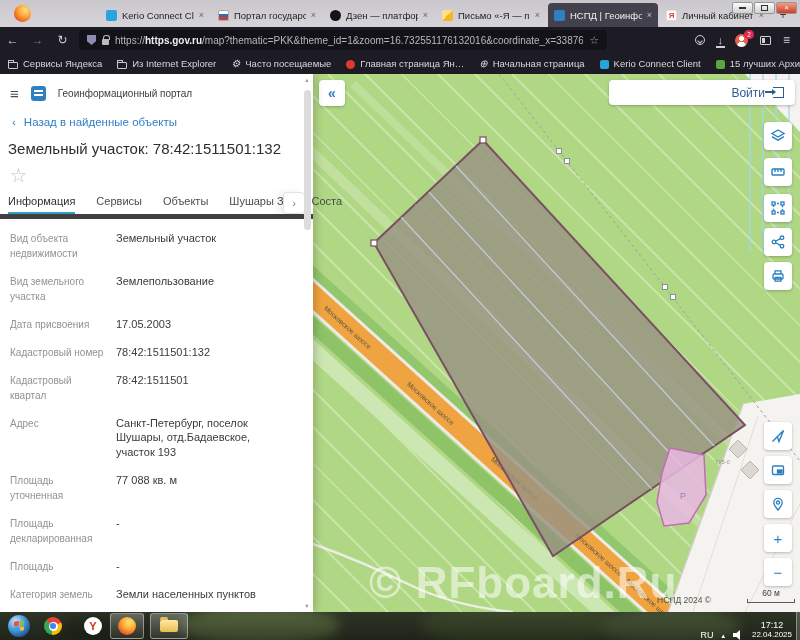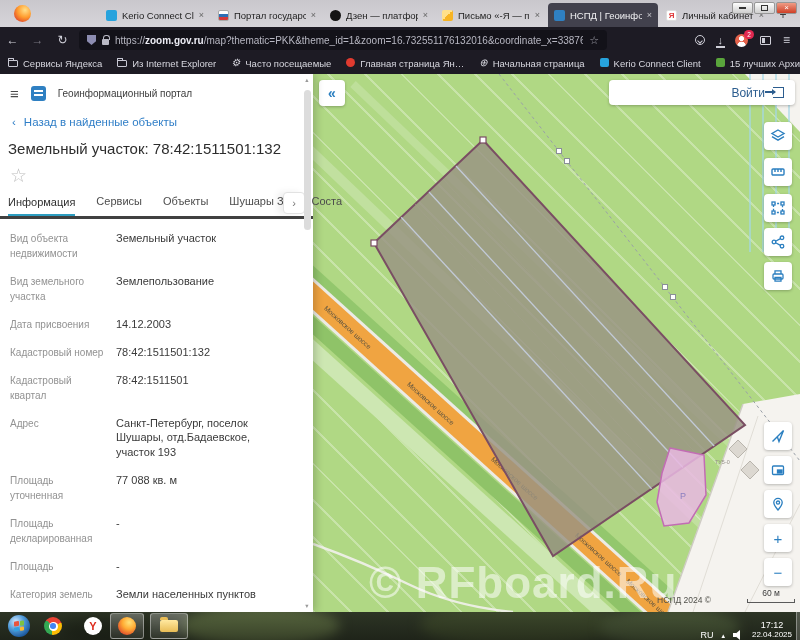--- a/index.html
+++ b/index.html
@@ -47,41 +47,41 @@
 .ic-dl{position:relative;font-size:11px;line-height:1}
 .ic-dl::after{content:"";position:absolute;left:-1px;bottom:-2px;width:9px;height:1.5px;background:#cfcfd8}
 .acct{position:relative;width:13px;height:13px;border-radius:50%;background:radial-gradient(circle at 50% 35%,#fff 2.2px,transparent 2.6px),radial-gradient(circle at 50% 92%,#fff 4px,transparent 4.6px),#e4634c}
 .badge{position:absolute;top:-4px;right:-6px;min-width:10px;height:9px;border-radius:5px;background:#e22850;color:#fff;font-size:6.5px;line-height:9px;text-align:center;padding:0 1px}
 .ic-sidebar{width:11px;height:9px;border:1.3px solid #cfcfd8;border-radius:1px;position:relative}
 .ic-sidebar::before{content:"";position:absolute;left:1px;top:1px;bottom:1px;width:3px;background:#cfcfd8}
 .ic-menu{font-size:12px}
 
 
 .bmbar{position:absolute;top:53px;left:0;right:0;height:21px;background:#1d1b24;display:flex;align-items:center;padding:0 8px;gap:15px;font-size:9.5px;color:#d8d8e0;z-index:5}
-.bm{display:flex;align-items:flex-start;gap:5px;white-space:nowrap}
+.bm{display:flex;align-items:flex-end;gap:5px;white-space:nowrap}
 .folder{width:10px;height:7px;border:1px solid #c9c9d4;border-radius:1px;position:relative;margin-top:2px;flex:none}
 .folder::before{content:"";position:absolute;top:-3px;left:-1px;width:4px;height:2px;border:1px solid #c9c9d4;border-bottom:none;border-radius:1px 1px 0 0}
 .bm-gear{font-size:10px;line-height:1}
 .bm-red{width:9px;height:9px;border-radius:50%;background:#e03a2f;flex:none}
 .bm-globe{font-size:10px;line-height:1}
 .bm-kerio{width:9px;height:9px;border-radius:2px;background:#27a3dd;flex:none}
 .bm-green{width:9px;height:9px;border-radius:2px;background:#5aa53c;flex:none}
 .bm-spacer{flex:1}
 
 
 .panel{position:absolute;top:74px;left:0;width:313px;height:538px;background:#fff;box-shadow:3px 0 8px rgba(0,0,0,.18);z-index:3}
 .p-head{display:flex;align-items:center;gap:12px;padding:11px 10px 2px}
 .p-burger{font-size:15px;color:#4a4a4a}
 .p-logo{width:15px;height:15px;border-radius:3px;background:#2f80c2;position:relative;flex:none}
 .p-logo::before{content:"";position:absolute;left:3px;top:4px;width:9px;height:2px;background:#fff;box-shadow:0 4px 0 #fff}
 .p-title{font-size:10px;color:#3c3c3c}
 .back{display:flex;gap:8px;color:#2f7ec7;font-size:11.5px;padding:12px 12px 0;align-items:center}
 .obj-title{font-size:15px;color:#2d2d2d;padding:12px 8px 0}
 .fav{font-size:19px;color:#bdbdbd;padding:9px 10px 0;line-height:1}
-.ptabs{display:flex;align-items:flex-end;padding:10px 8px 0 8px;border-bottom:3px solid #404040;position:relative;height:34px}
+.ptabs{display:flex;padding:10px 8px 0 8px;border-bottom:5px solid #404040;position:relative;height:34px}
 .ptab{font-size:11px;color:#4c4c4c;margin-right:21px;padding-bottom:9px;white-space:nowrap}
 .ptab.active{color:#2f2f2f;border-bottom:2.5px solid #2d9dc0;padding-bottom:6.5px}
 .ptab-more{position:absolute;right:8px;top:7px;width:22px;height:22px;border:1px solid #e2e2e2;border-radius:4px;background:#fff;box-shadow:-5px 0 7px rgba(0,0,0,.07);display:flex;align-items:center;justify-content:center;color:#777;font-size:11px}
 .rows{padding:5px 26px 0 10px}
 .row{display:grid;grid-template-columns:96px 1fr;gap:10px;padding:6.5px 0}
 .row .l{font-size:10px;color:#929292;line-height:1.5}
 .row .v{font-size:11px;color:#3a3a3a;line-height:1.35}
 .pscroll{position:absolute;right:1px;top:2px;bottom:2px;width:10px;display:flex;flex-direction:column;align-items:center;justify-content:space-between;font-size:6.5px;color:#9a9a9a}
 .pthumb{position:absolute;right:2px;top:16px;width:7px;height:140px;background:#dcdcdc;border-radius:4px}
 
@@ -176,21 +176,21 @@
     </div>
   </div>
 
   <div class="navbar">
     <div class="nav-ic">←</div>
     <div class="nav-ic dim">→</div>
     <div class="nav-ic">↻</div>
     <div class="urlbar">
       <span class="ic-shield"></span>
       <span class="ic-lock"></span>
-      <span class="url-text"><span>https://</span><b>zoom.gov.ru</b><span>/map?thematic=PKK&amp;theme_id=1&amp;zoom=16.732551176132016&amp;coordinate_x=3387646…</span></span>
+      <span class="url-text"><span>https://</span><b>https.gov.ru</b><span>/map?thematic=PKK&amp;theme_id=1&amp;zoom=16.732551176132016&amp;coordinate_x=3387646…</span></span>
       <span class="url-star">☆</span>
     </div>
     <div class="nav-right">
       <span class="ic-ring"></span>
       <span class="ic-dl">↓</span>
       <span class="acct">
           <span class="badge">2</span>
         </span>
       <span class="ic-sidebar"></span>
       <span class="ic-menu">≡</span>
@@ -254,21 +254,21 @@
       <div class="row">
           <span class="l">Вид объекта недвижимости</span>
           <span class="v">Земельный участок</span>
         </div>
       <div class="row">
           <span class="l">Вид земельного участка</span>
           <span class="v">Землепользование</span>
         </div>
       <div class="row">
           <span class="l">Дата присвоения</span>
-          <span class="v">14.12.2003</span>
+          <span class="v">17.05.2003</span>
         </div>
       <div class="row">
           <span class="l">Кадастровый номер</span>
           <span class="v">78:42:1511501:132</span>
         </div>
       <div class="row">
           <span class="l">Кадастровый квартал</span>
           <span class="v">78:42:1511501</span>
         </div>
       <div class="row">

